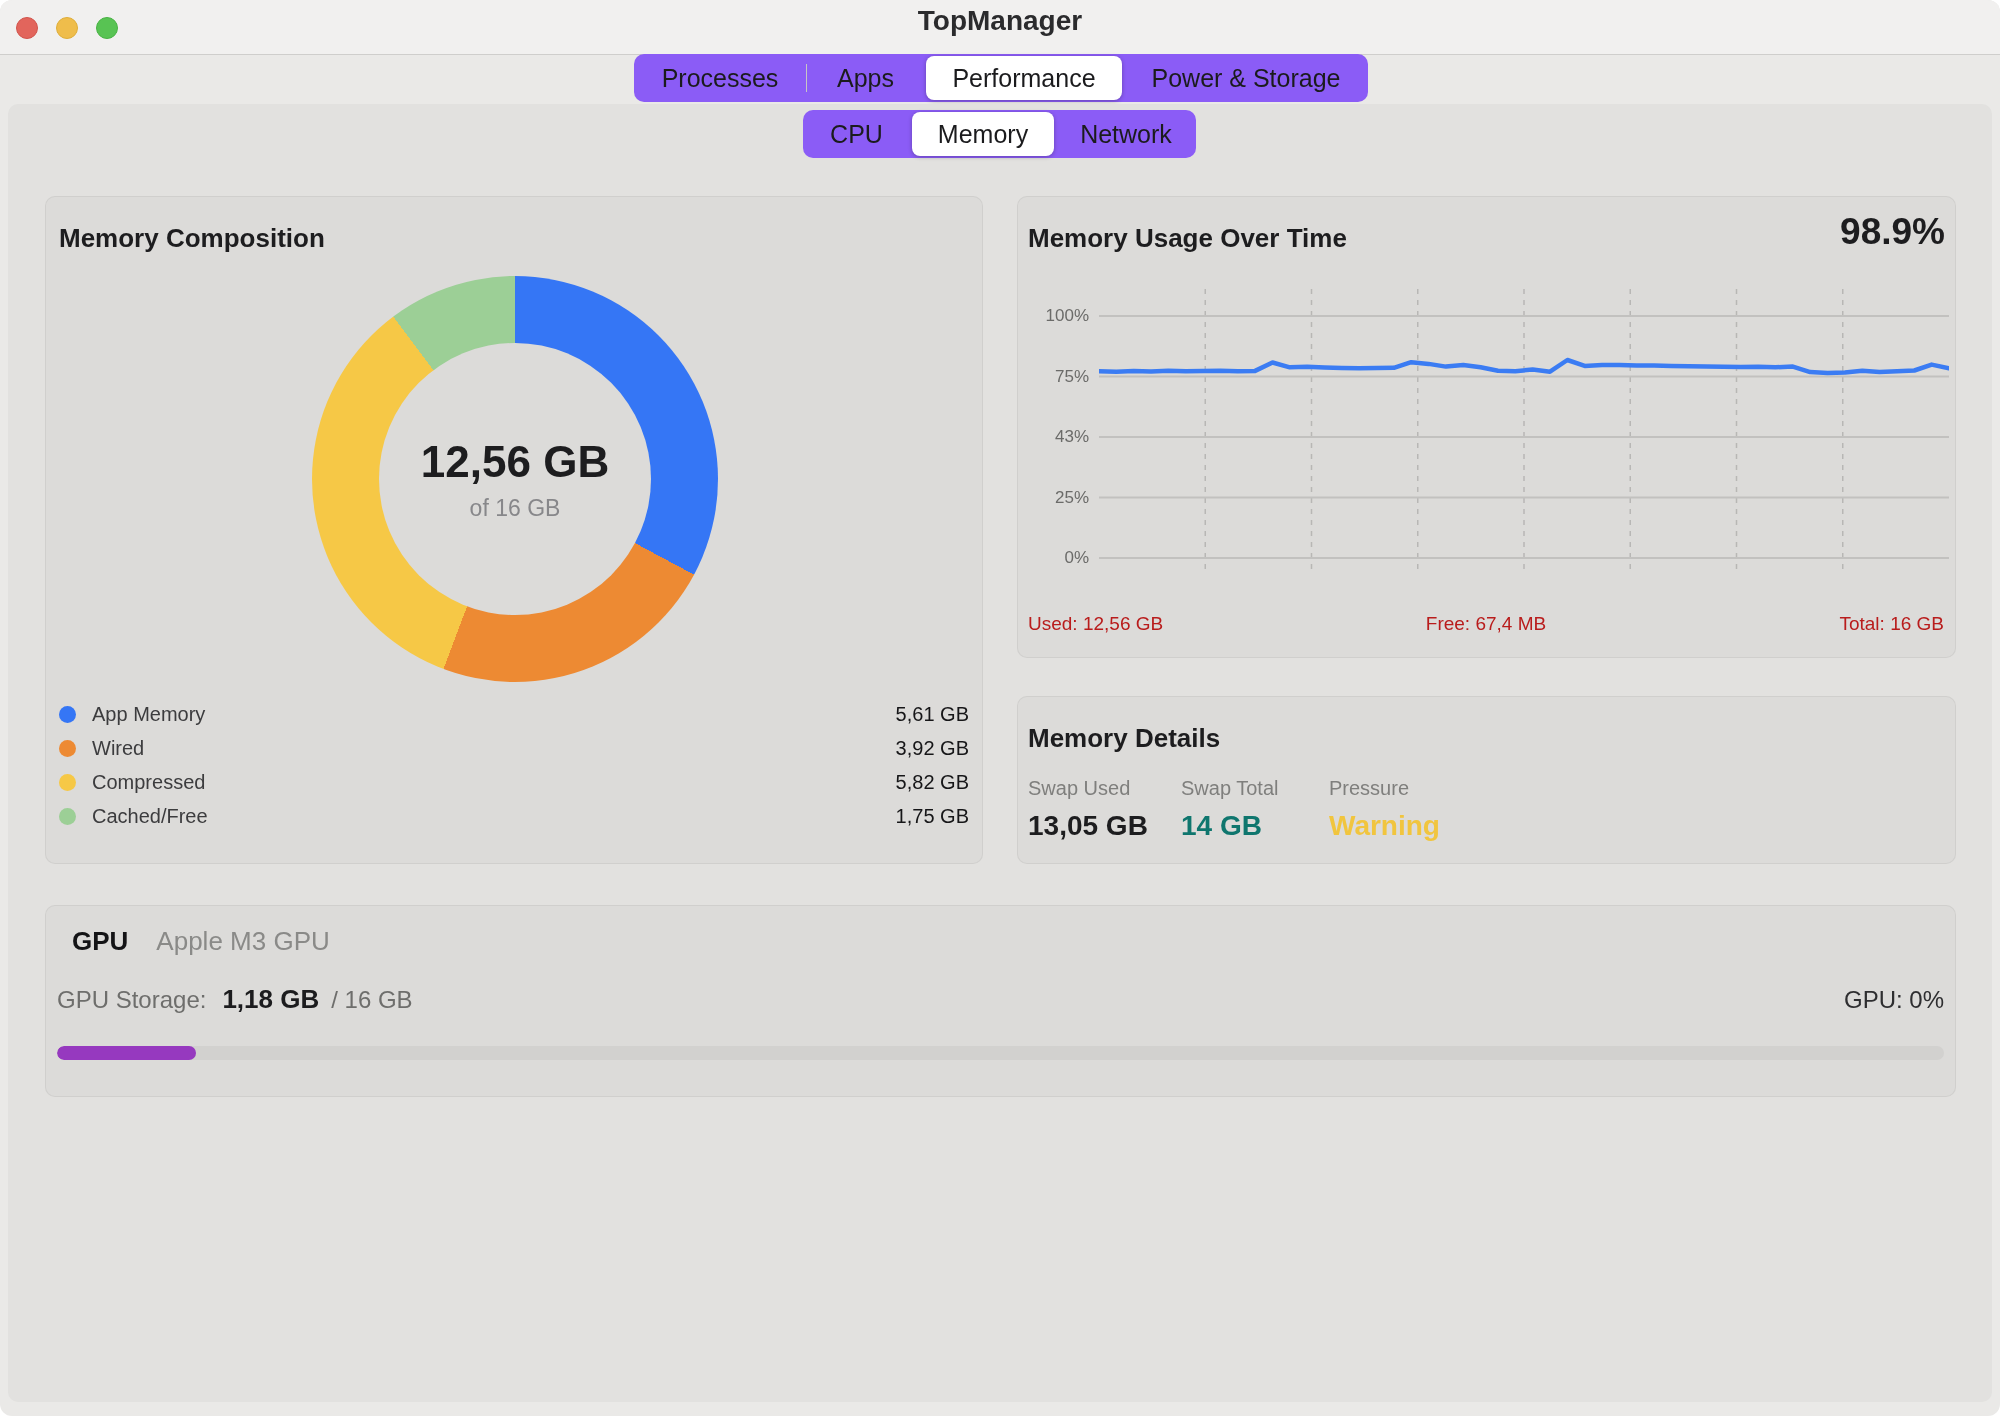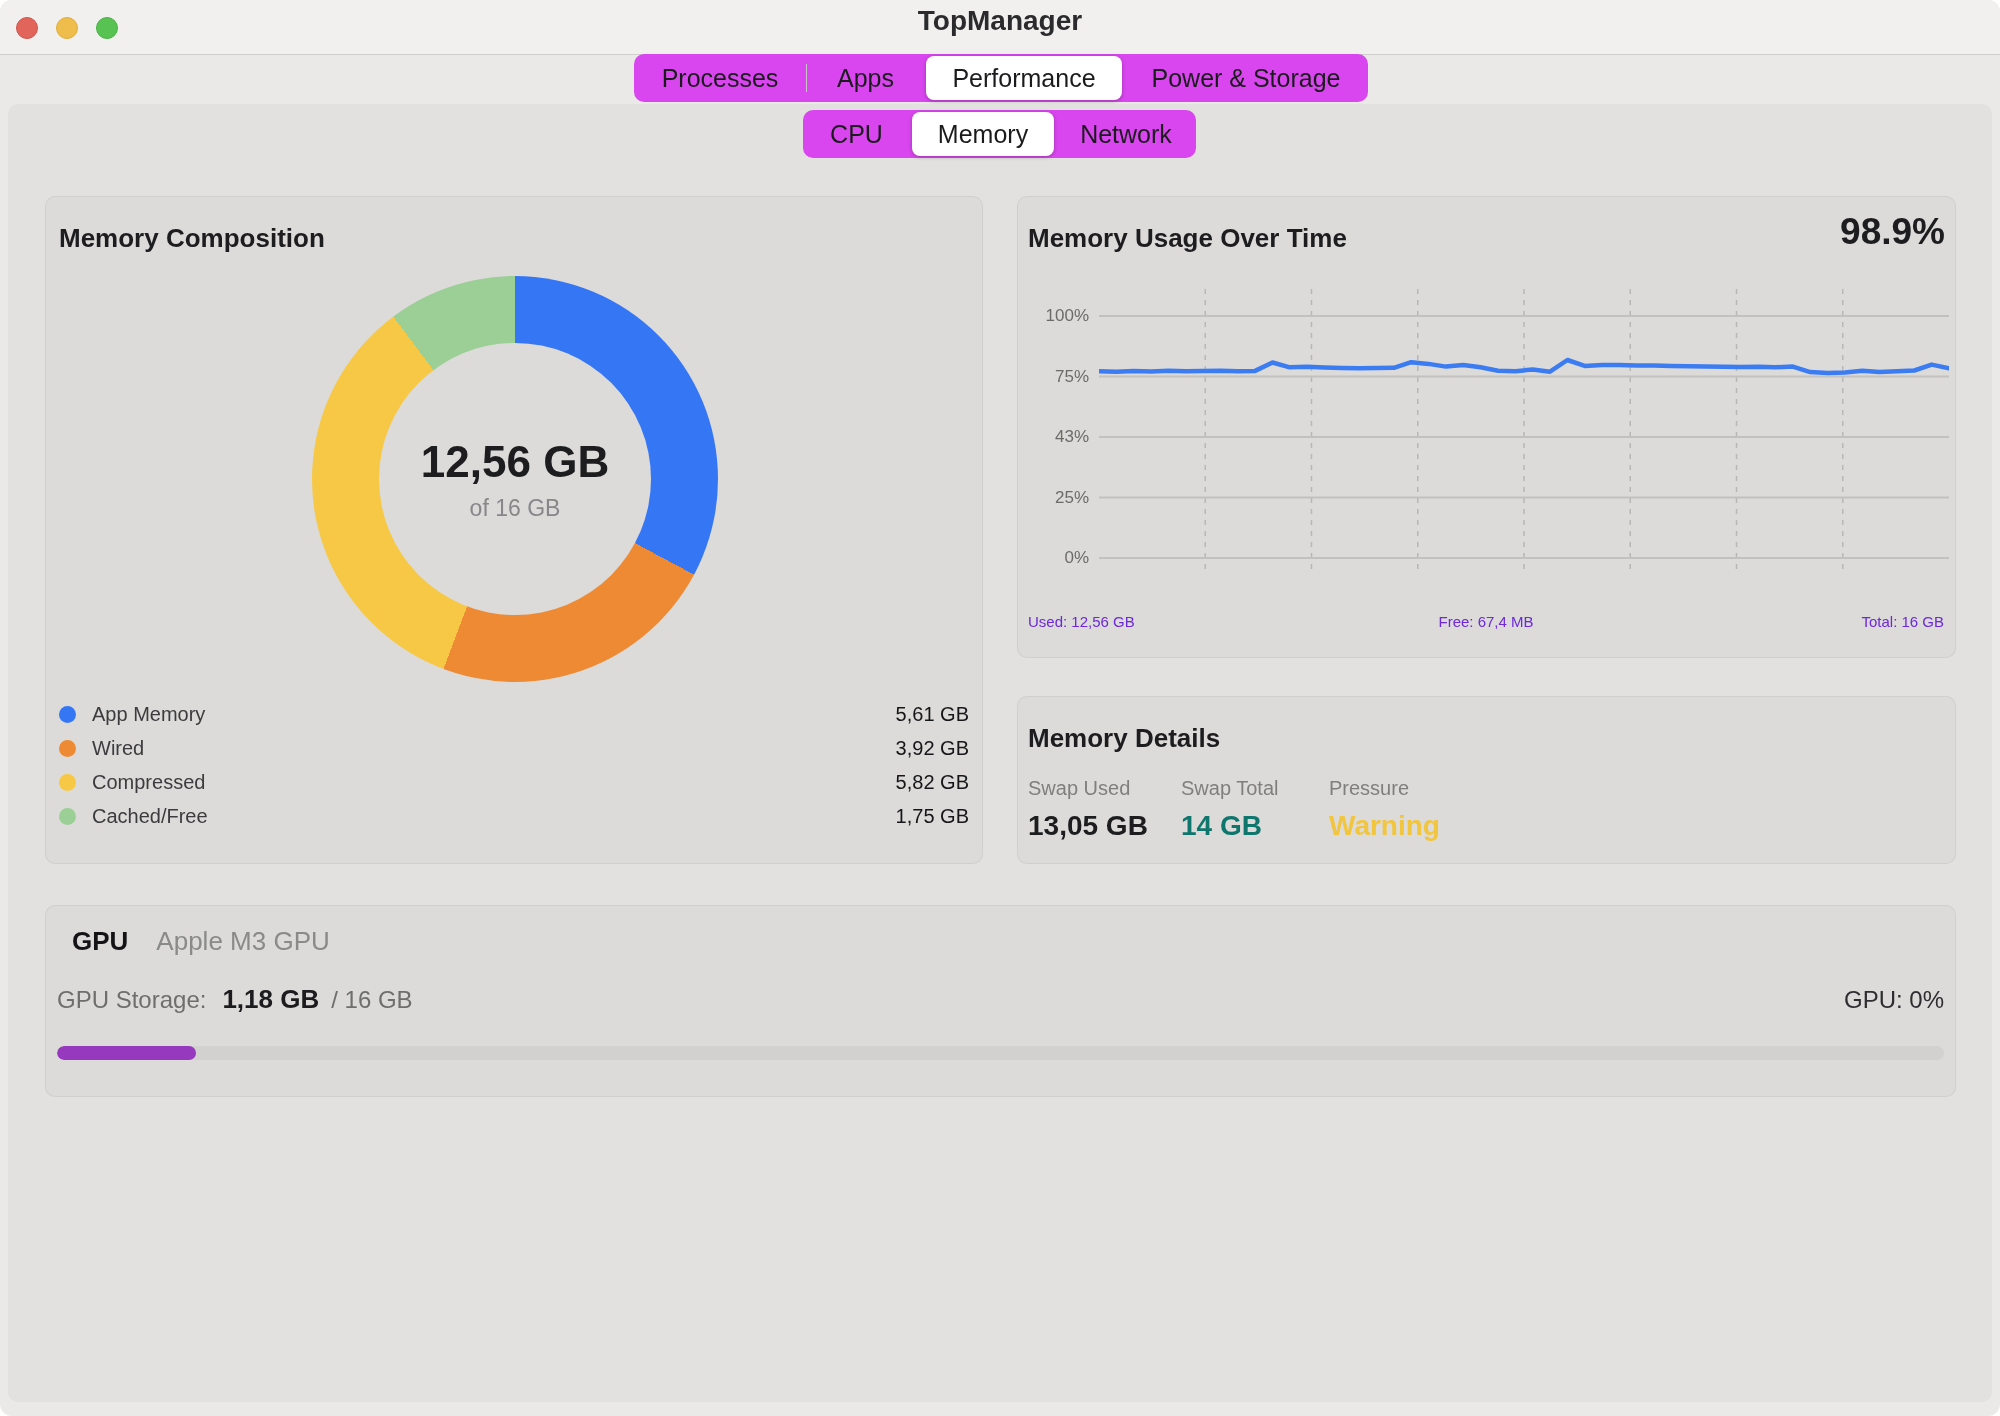--- a/index.html
+++ b/index.html
@@ -9,21 +9,21 @@
   
   .titlebar{position:absolute;left:0;top:0;right:0;height:55px;background:#F1F0EF;border-bottom:1px solid #CFCECC;}
   .window-title{position:absolute;left:0;right:0;top:5px;text-align:center;font-size:28px;font-weight:bold;color:#2b2b2d;}
   .lights{position:absolute;left:16px;top:17px;display:flex;gap:18px;}
   .light{width:22px;height:22px;border-radius:50%;}
   .light.red{background:#E2655C;border:1px solid #d2544c;}
   .light.yellow{background:#EFBD4B;border:1px solid #dfae39;}
   .light.green{background:#58C353;border:1px solid #48b343;}
 
   
-  .seg{position:absolute;display:flex;align-items:stretch;background:#d946ef;border-radius:10px;height:48px;}
+  .seg{position:absolute;display:flex;align-items:stretch;background:#8b5cf6;border-radius:10px;height:48px;}
   .seg1{left:634px;top:54px;width:734px;}
   .seg2{left:803px;top:110px;width:393px;}
   .seg .item{display:flex;align-items:center;justify-content:center;font-size:25px;color:#1b1b1d;cursor:default;}
   .seg .item.selected{background:#FFFFFF;border-radius:8px;margin:2px;box-shadow:0 1px 4px rgba(0,0,0,0.28);}
   .seg .divider{width:1px;background:#C7C6C4;margin:10px 0;}
 
   
   .main-panel{position:absolute;left:8px;top:104px;right:8px;bottom:14px;background:#E2E1DF;border-radius:10px;}
   .card{position:absolute;background:#DCDBD9;border:1px solid rgba(0,0,0,0.05);border-radius:10px;}
   .card-composition{left:45px;top:196px;width:938px;height:668px;}
@@ -44,21 +44,21 @@
   .legend-row{display:flex;align-items:center;height:34px;}
   .legend-dot{width:17px;height:17px;border-radius:50%;margin-right:16px;flex:none;}
   .legend-label{font-size:20px;color:#3c3c3e;}
   .legend-value{margin-left:auto;font-size:20px;color:#161618;}
 
   
   .usage-title{left:10px;top:26px;}
   .usage-current{position:absolute;right:10px;top:14px;font-size:37px;font-weight:bold;color:#1d1d1f;}
   .ytick{position:absolute;left:5px;width:66px;text-align:right;font-size:17px;line-height:22px;color:#6b6b69;}
   .usage-svg{position:absolute;left:81px;top:92px;}
-  .usage-footer{position:absolute;left:10px;right:11px;top:416px;font-size:15px;color:#6d28d9;}
+  .usage-footer{position:absolute;left:10px;right:11px;top:416px;font-size:19px;color:#b91c1c;}
   .usage-footer .free{position:absolute;left:0;right:0;text-align:center;}
   .usage-footer .total{position:absolute;right:0;}
 
   
   .detail-col{position:absolute;top:80px;}
   .detail-label{font-size:20px;color:#7f7f7d;}
   .detail-value{font-size:28px;font-weight:600;margin-top:10px;color:#1d1d1f;}
 
   
   .gpu-row1{position:absolute;left:26px;top:20px;display:flex;align-items:baseline;}

